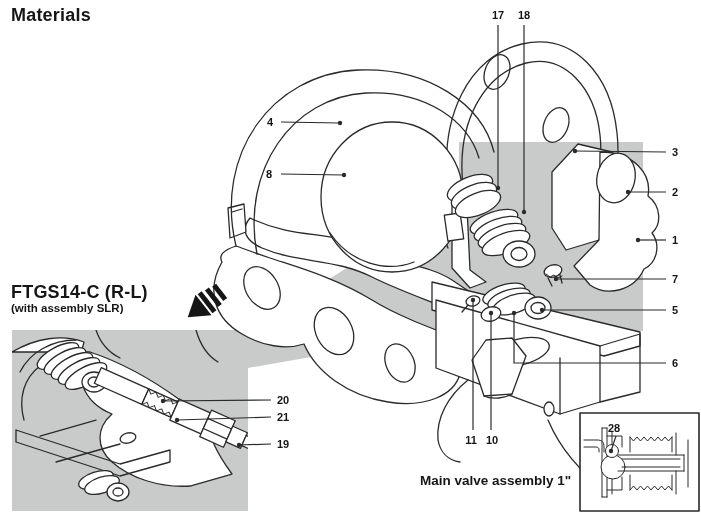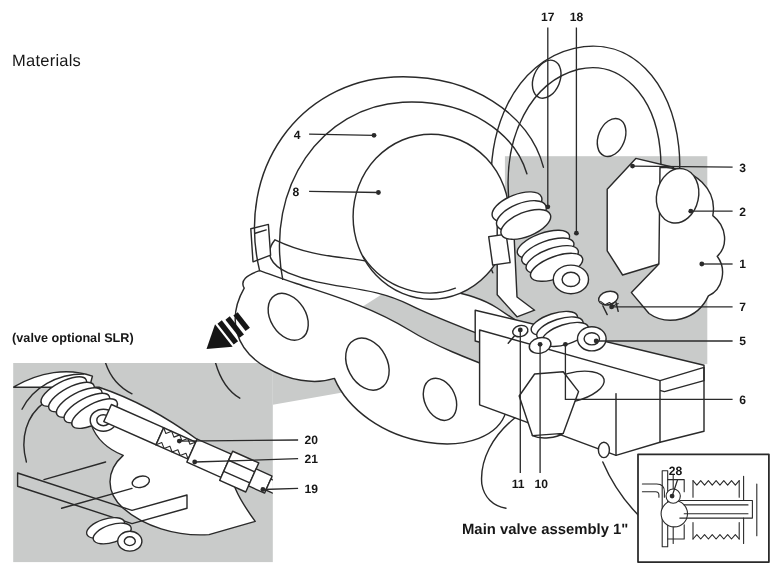--- a/index.html
+++ b/index.html
@@ -1,19 +1,19 @@
 <!DOCTYPE html>
 <html style="--line: #2a2a2a; --gray: #c9cbca; --text: #161616;"><head>
 <meta charset="utf-8">
 <style>
   html,body{margin:0;padding:0;background:#fff;}
   .stage{position:relative;width:701px;height:518px;background:#fff;overflow:hidden;
          font-family:"Liberation Sans", sans-serif;}
   .stage svg{position:absolute;left:0;top:0;}
-  .h1{position:absolute;font-size:15px;font-weight:normal;color:var(--text);letter-spacing:.2px;white-space:nowrap;margin-top:42px;}
+  .h1{position:absolute;font-size:18px;font-weight:bold;color:var(--text);letter-spacing:.2px;white-space:nowrap;}
   .h2{position:absolute;font-size:11.5px;font-weight:bold;color:var(--text);white-space:nowrap;}
   .h3{position:absolute;font-size:13.5px;font-weight:bold;color:var(--text);white-space:nowrap;}
   .ln{stroke:var(--line);stroke-width:1.3;fill:none;stroke-linecap:round;stroke-linejoin:round;}
   .fw{fill:#fff;}
   .hl{fill:var(--gray);stroke:none;}
   .callout-text{font:bold 11px "Liberation Sans", sans-serif;fill:var(--text);}
   .callout-line{stroke:var(--line);stroke-width:1.2;fill:none;}
   .callout-dot{fill:var(--line);stroke:none;}
   .thin{stroke-width:1;}
   .bd{stroke:var(--line);stroke-width:1.6;}
@@ -260,16 +260,17 @@
         </g>
         <g>
           <polyline points="616,436 611,451" class="callout-line"></polyline>
           <circle cx="611" cy="451" r="2.2" class="callout-dot"></circle>
           <text x="614" y="432" text-anchor="middle" class="callout-text">28</text>
         </g>
       </g>
 </svg>
 
 <div class="h1" style="left:11px;top:5px">Materials</div>
-<div class="h2" style="left:11px;top:302px">(valve optional SLR)</div>
+<div class="h1" style="left:11px;top:282px">FTGS14-C (R-L)</div>
+<div class="h2" style="left:11px;top:302px">(with assembly SLR)</div>
 <div class="h3" style="left:420px;top:473px">Main valve assembly 1"</div>
 
 </div>
 
 </body></html>

